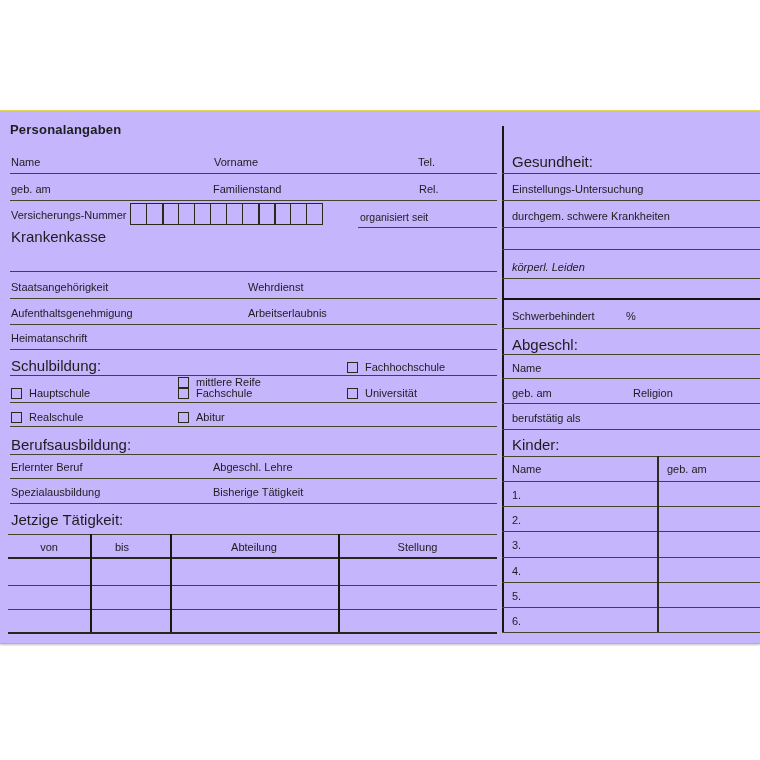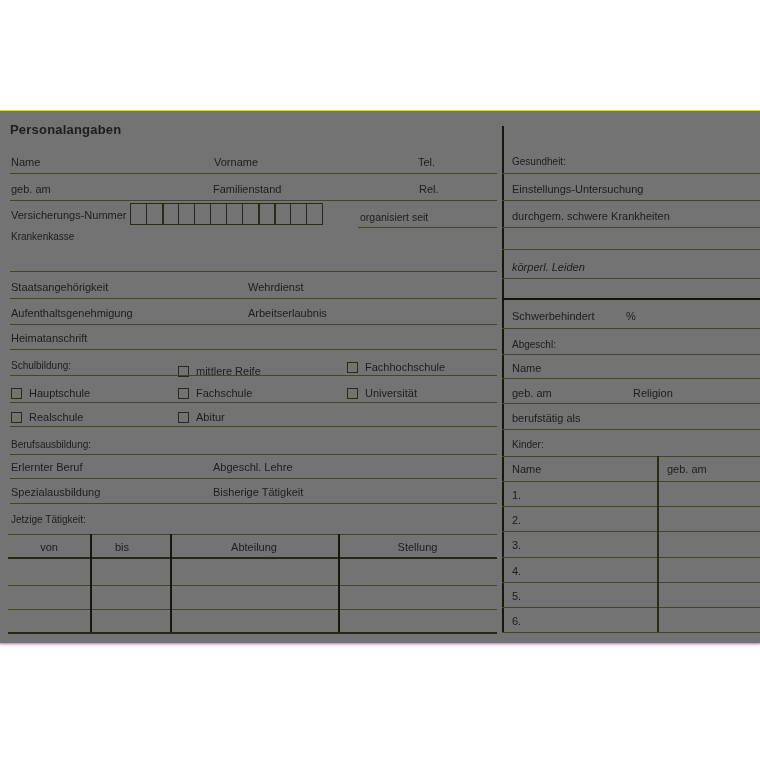--- a/index.html
+++ b/index.html
@@ -4,29 +4,29 @@
 <style>
   html,body{margin:0;padding:0;}
   body{
     width:760px;height:760px;background:#ffffff;
     font-family:"Liberation Sans","DejaVu Sans",sans-serif;
     color:#1d1d1d;position:relative;overflow:hidden;
     -webkit-font-smoothing:antialiased;
   }
   .card{
     position:absolute;left:0;top:110px;width:760px;height:532px;
-    background:#737373;
+    background:#c4b5fd;
     box-shadow:0 1px 2px rgba(0,0,0,0.25);
     border-top:1px solid #e3d455;
     border-bottom:1px solid #cdbd3f;
   }
   .abs{position:absolute;}
   .lbl{font-size:11px;line-height:13px;white-space:nowrap;}
   .sm{font-size:10.5px;line-height:12px;white-space:nowrap;}
-  .hd{font-size:10px;line-height:15px;white-space:nowrap;}
+  .hd{font-size:15px;line-height:15px;white-space:nowrap;}
   .title{font-size:13px;font-weight:bold;white-space:nowrap;letter-spacing:0.2px;}
   .hline{position:absolute;height:1px;background:#44442a;}
   .hline.thick{height:2px;background:#14140c;}
   .hline.semi{height:2px;background:#26261a;}
   .vline{position:absolute;width:2px;background:#17170e;}
   .vline.thin{width:1.5px;background:#2c2c1c;}
   .vsnr{position:absolute;left:130px;top:92px;display:flex;}
   .vsnr .c{width:17px;height:22px;border:1px solid #2a2a18;margin-left:-1px;box-sizing:border-box;}
   .vsnr .c:first-child{margin-left:0;}
   .vsnr .c.tk{border-left-width:2px;}
@@ -80,21 +80,21 @@
   <div class="hline" style="left:10px;top:187px;width:487px;"></div>
 
   <div class="abs lbl" style="left:11px;top:196px;">Aufenthaltsgenehmigung</div>
   <div class="abs lbl" style="left:248px;top:196px;">Arbeitserlaubnis</div>
   <div class="hline" style="left:10px;top:213px;width:487px;"></div>
 
   <div class="abs lbl" style="left:11px;top:221px;">Heimatanschrift</div>
   <div class="hline" style="left:10px;top:238px;width:487px;"></div>
 
   <div class="abs hd" style="left:11px;top:247px;">Schulbildung:</div>
-  <div class="cbi" style="left:178px;top:254px;">
+  <div class="cbi" style="left:178px;top:265px;">
     <span class="bx"></span>
     <span class="tx">mittlere Reife</span>
   </div>
   <div class="cbi" style="left:347px;top:250px;">
     <span class="bx"></span>
     <span class="tx">Fachhochschule</span>
   </div>
   <div class="hline" style="left:10px;top:264px;width:487px;"></div>
 
   <div class="cbi" style="left:11px;top:276px;">

